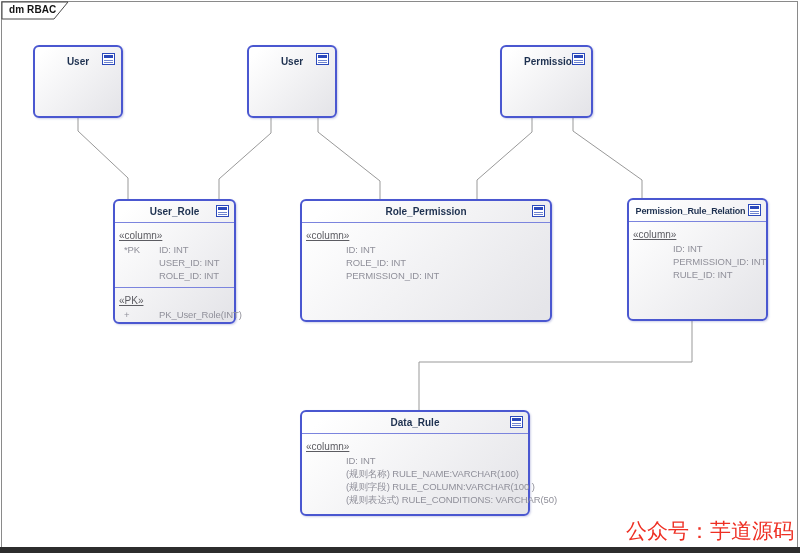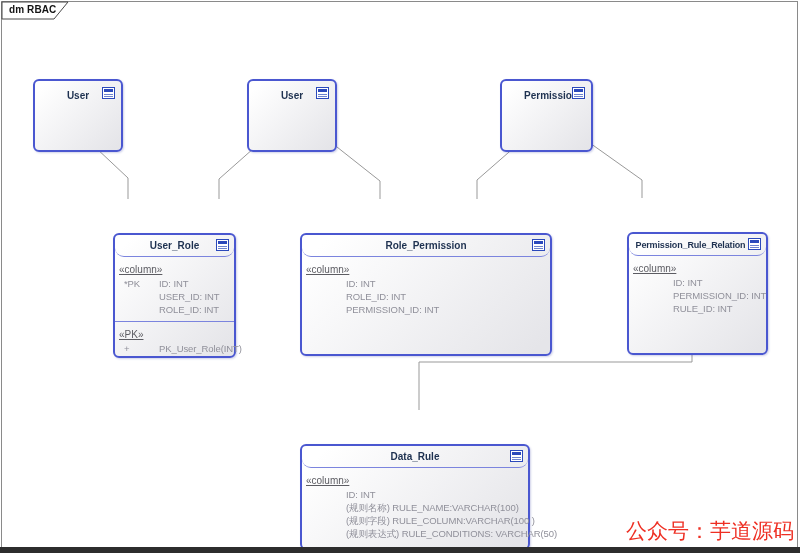--- a/index.html
+++ b/index.html
@@ -23,27 +23,26 @@
     letter-spacing:0.1px;
   }
   svg.overlay{position:absolute;left:0;top:0;pointer-events:none;}
   svg.overlay polyline{pointer-events:stroke;}
   .entity{
     position:absolute;box-sizing:border-box;
     border:2px solid var(--entity-border);
     border-radius:6px;
     background:linear-gradient(135deg,#ffffff 8%,#e5e5e9 95%);
     box-shadow:1px 1px 2px rgba(70,80,170,0.25);
-    margin-top:34px;
   }
   .entity-header{
     position:relative;display:flex;align-items:center;justify-content:center;
     height:21px;
   }
-  .entity.has-body .entity-header{border-bottom:1px solid var(--divider);border-radius:9px;}
+  .entity.has-body .entity-header{border-bottom:1px solid var(--divider);}
   .entity.plain .entity-header{height:auto;padding-top:9px;}
   .entity-title{
     font-size:10px;font-weight:bold;color:var(--entity-title);
     white-space:nowrap;
   }
   .entity[data-name="entity-Permission_Rule_Relation"] .entity-title{
     font-size:9px;letter-spacing:-0.15px;margin-left:2px;margin-right:16px;
   }
   .table-icon{
     position:absolute;top:4px;right:5px;width:13px;height:12px;

